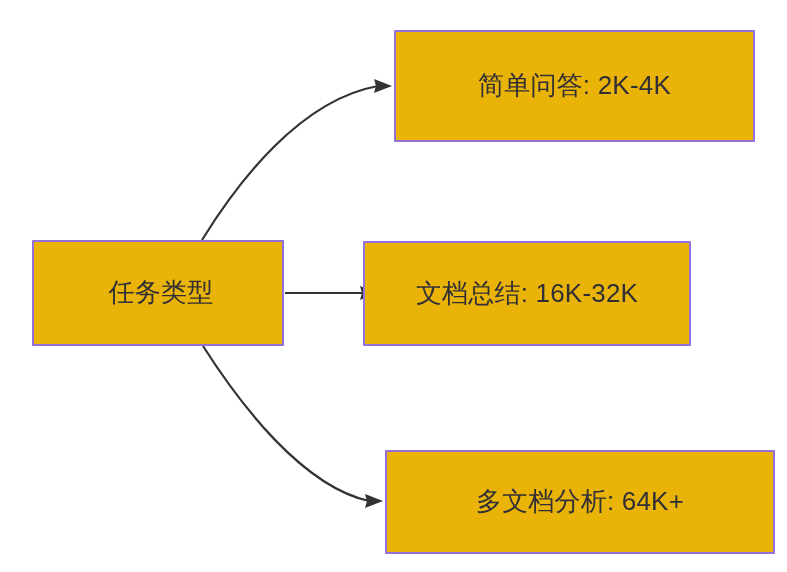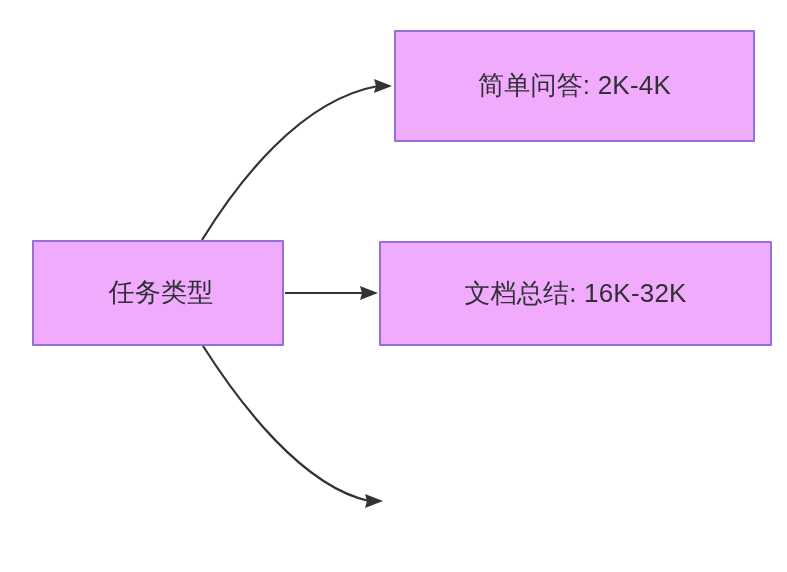--- a/index.html
+++ b/index.html
@@ -22,21 +22,21 @@
     position: absolute;
     left: 0;
     top: 0;
     width: 787px;
     height: 572px;
     pointer-events: none;
   }
   .node {
     position: absolute;
     box-sizing: border-box;
-    background: #f0abfc;
+    background: #eab308;
     border: 2px solid #9370db;
     border-radius: 1px;
     display: flex;
     align-items: center;
     justify-content: center;
     text-align: center;
   }
   .node-label {
     color: #2f2f35;
     font-size: 26px;
@@ -52,23 +52,23 @@
     height: 106px;
     padding-left: 6px;
   }
   #node-target-0 {
     left: 394px;
     top: 30px;
     width: 361px;
     height: 112px;
   }
   #node-target-1 {
-    left: 379px;
+    left: 363px;
     top: 241px;
-    width: 393px;
+    width: 328px;
     height: 105px;
   }
   #node-target-2 {
     left: 385px;
     top: 450px;
     width: 390px;
     height: 104px;
   }
   .edge-path {
     fill: none;
@@ -108,14 +108,17 @@
   </div>
 
   <div class="node" id="node-target-0">
     <span class="node-label">简单问答: 2K-4K</span>
   </div>
 
   <div class="node" id="node-target-1">
     <span class="node-label">文档总结: 16K-32K</span>
   </div>
 
+  <div class="node" id="node-target-2">
+    <span class="node-label">多文档分析: 64K+</span>
+  </div>
 
 </div>
 
 </body></html>

